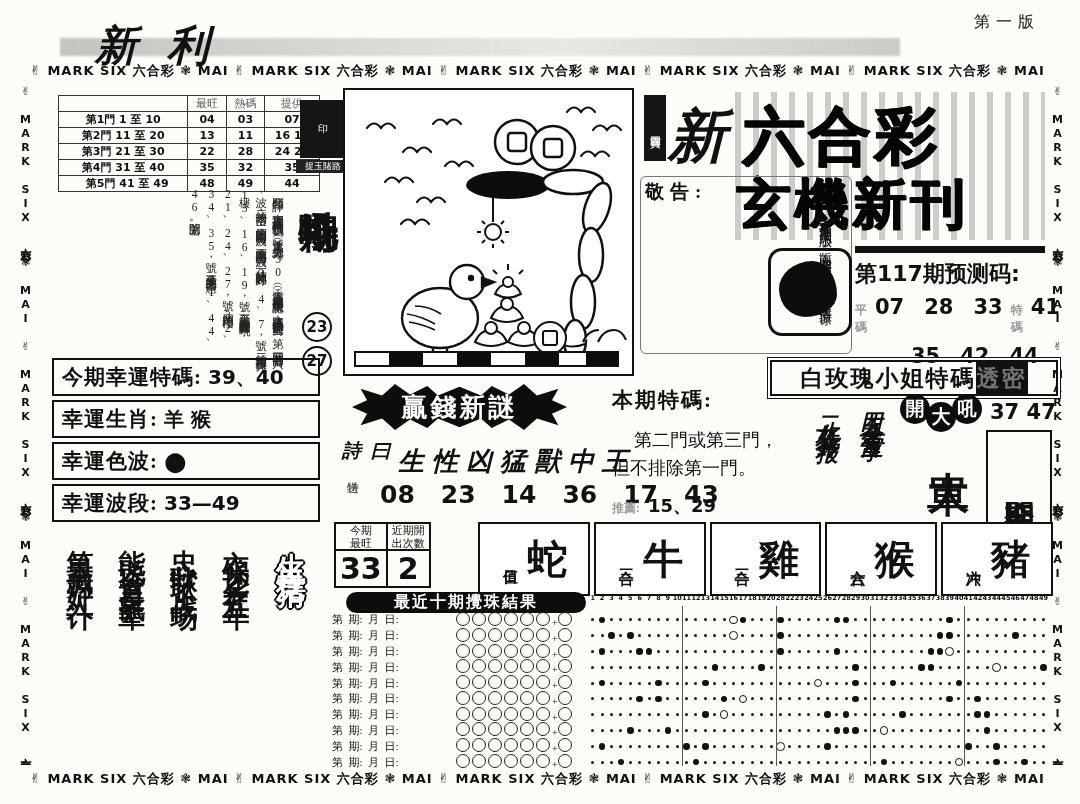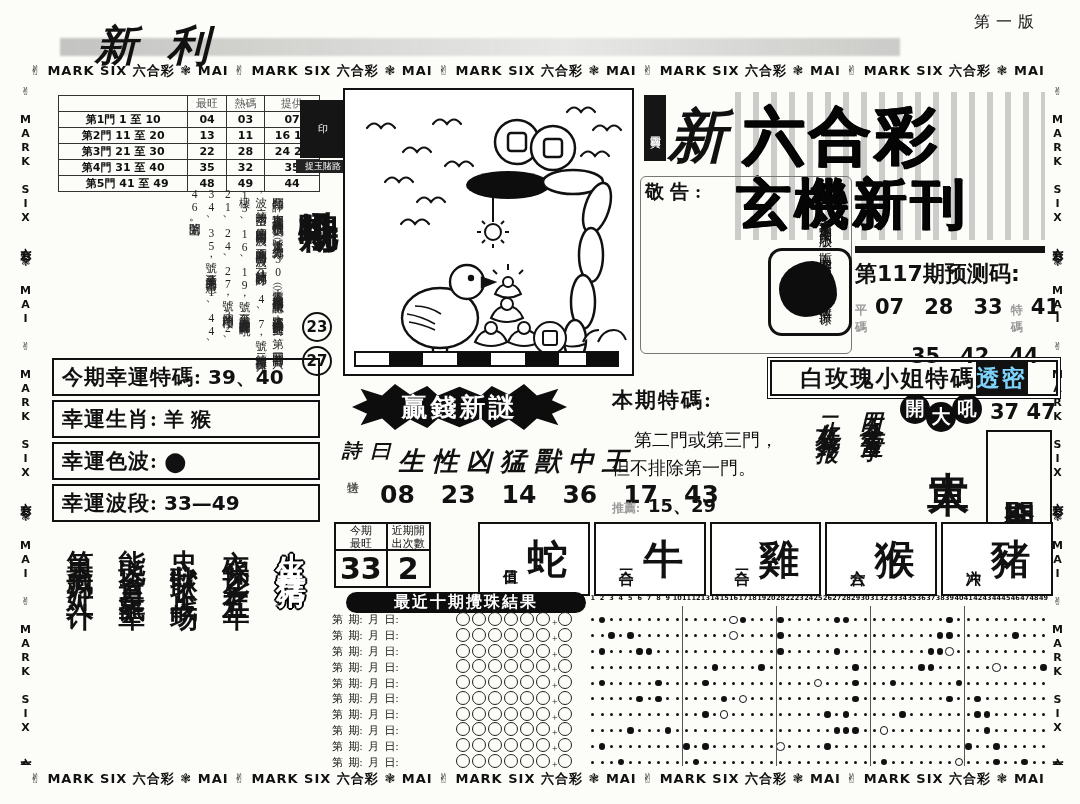--- a/index.html
+++ b/index.html
@@ -44,21 +44,21 @@
      color:#050505;text-shadow:1px 0 #000,0 1px #000,2px 1px #000;}
   #title-streaks{background:repeating-linear-gradient(90deg,rgba(60,60,60,.25) 0 6px,rgba(255,255,255,0) 6px 18px);}
   
   #notice-body{font-size:13px;line-height:1.5;letter-spacing:2px;}
   
   .faint{color:#999;font-size:12px;font-weight:bold;}
   .fc-num{font-family:"DejaVu Sans",sans-serif;font-size:21px;font-weight:bold;}
   
   #rose-banner{border:2px solid #111;box-shadow:0 0 0 2px #fff,0 0 0 3px #111;
      display:flex;align-items:center;justify-content:center;font-size:23px;font-weight:bold;letter-spacing:2px;white-space:nowrap;}
-  #rose-banner .inv{background:#111;color:#7dd3fc;padding:1px 1px;}
+  #rose-banner .inv{background:#111;color:#737373;padding:1px 1px;}
   .roar-circle{width:30px;height:30px;border-radius:50%;background:#0d0d0d;color:#fff;display:flex;
      align-items:center;justify-content:center;font-size:19px;font-weight:bold;}
   
   #hot-table{border-collapse:collapse;}
   #hot-table td{border:2px solid #111;text-align:center;padding:0 4px;}
   .hot-h{font-size:11px;font-weight:normal;line-height:1.15;white-space:pre-line;}
   .hot-v{font-size:30px;font-weight:bold;font-family:"DejaVu Sans",sans-serif;}
   .zo-cell{border:2px solid #111;display:flex;align-items:center;justify-content:center;gap:8px;background:#fff;}
   .zo-label{writing-mode:vertical-rl;text-orientation:upright;font-size:15px;font-weight:bold;letter-spacing:2px;}
   .zo-animal{font-size:40px;font-weight:bold;}

